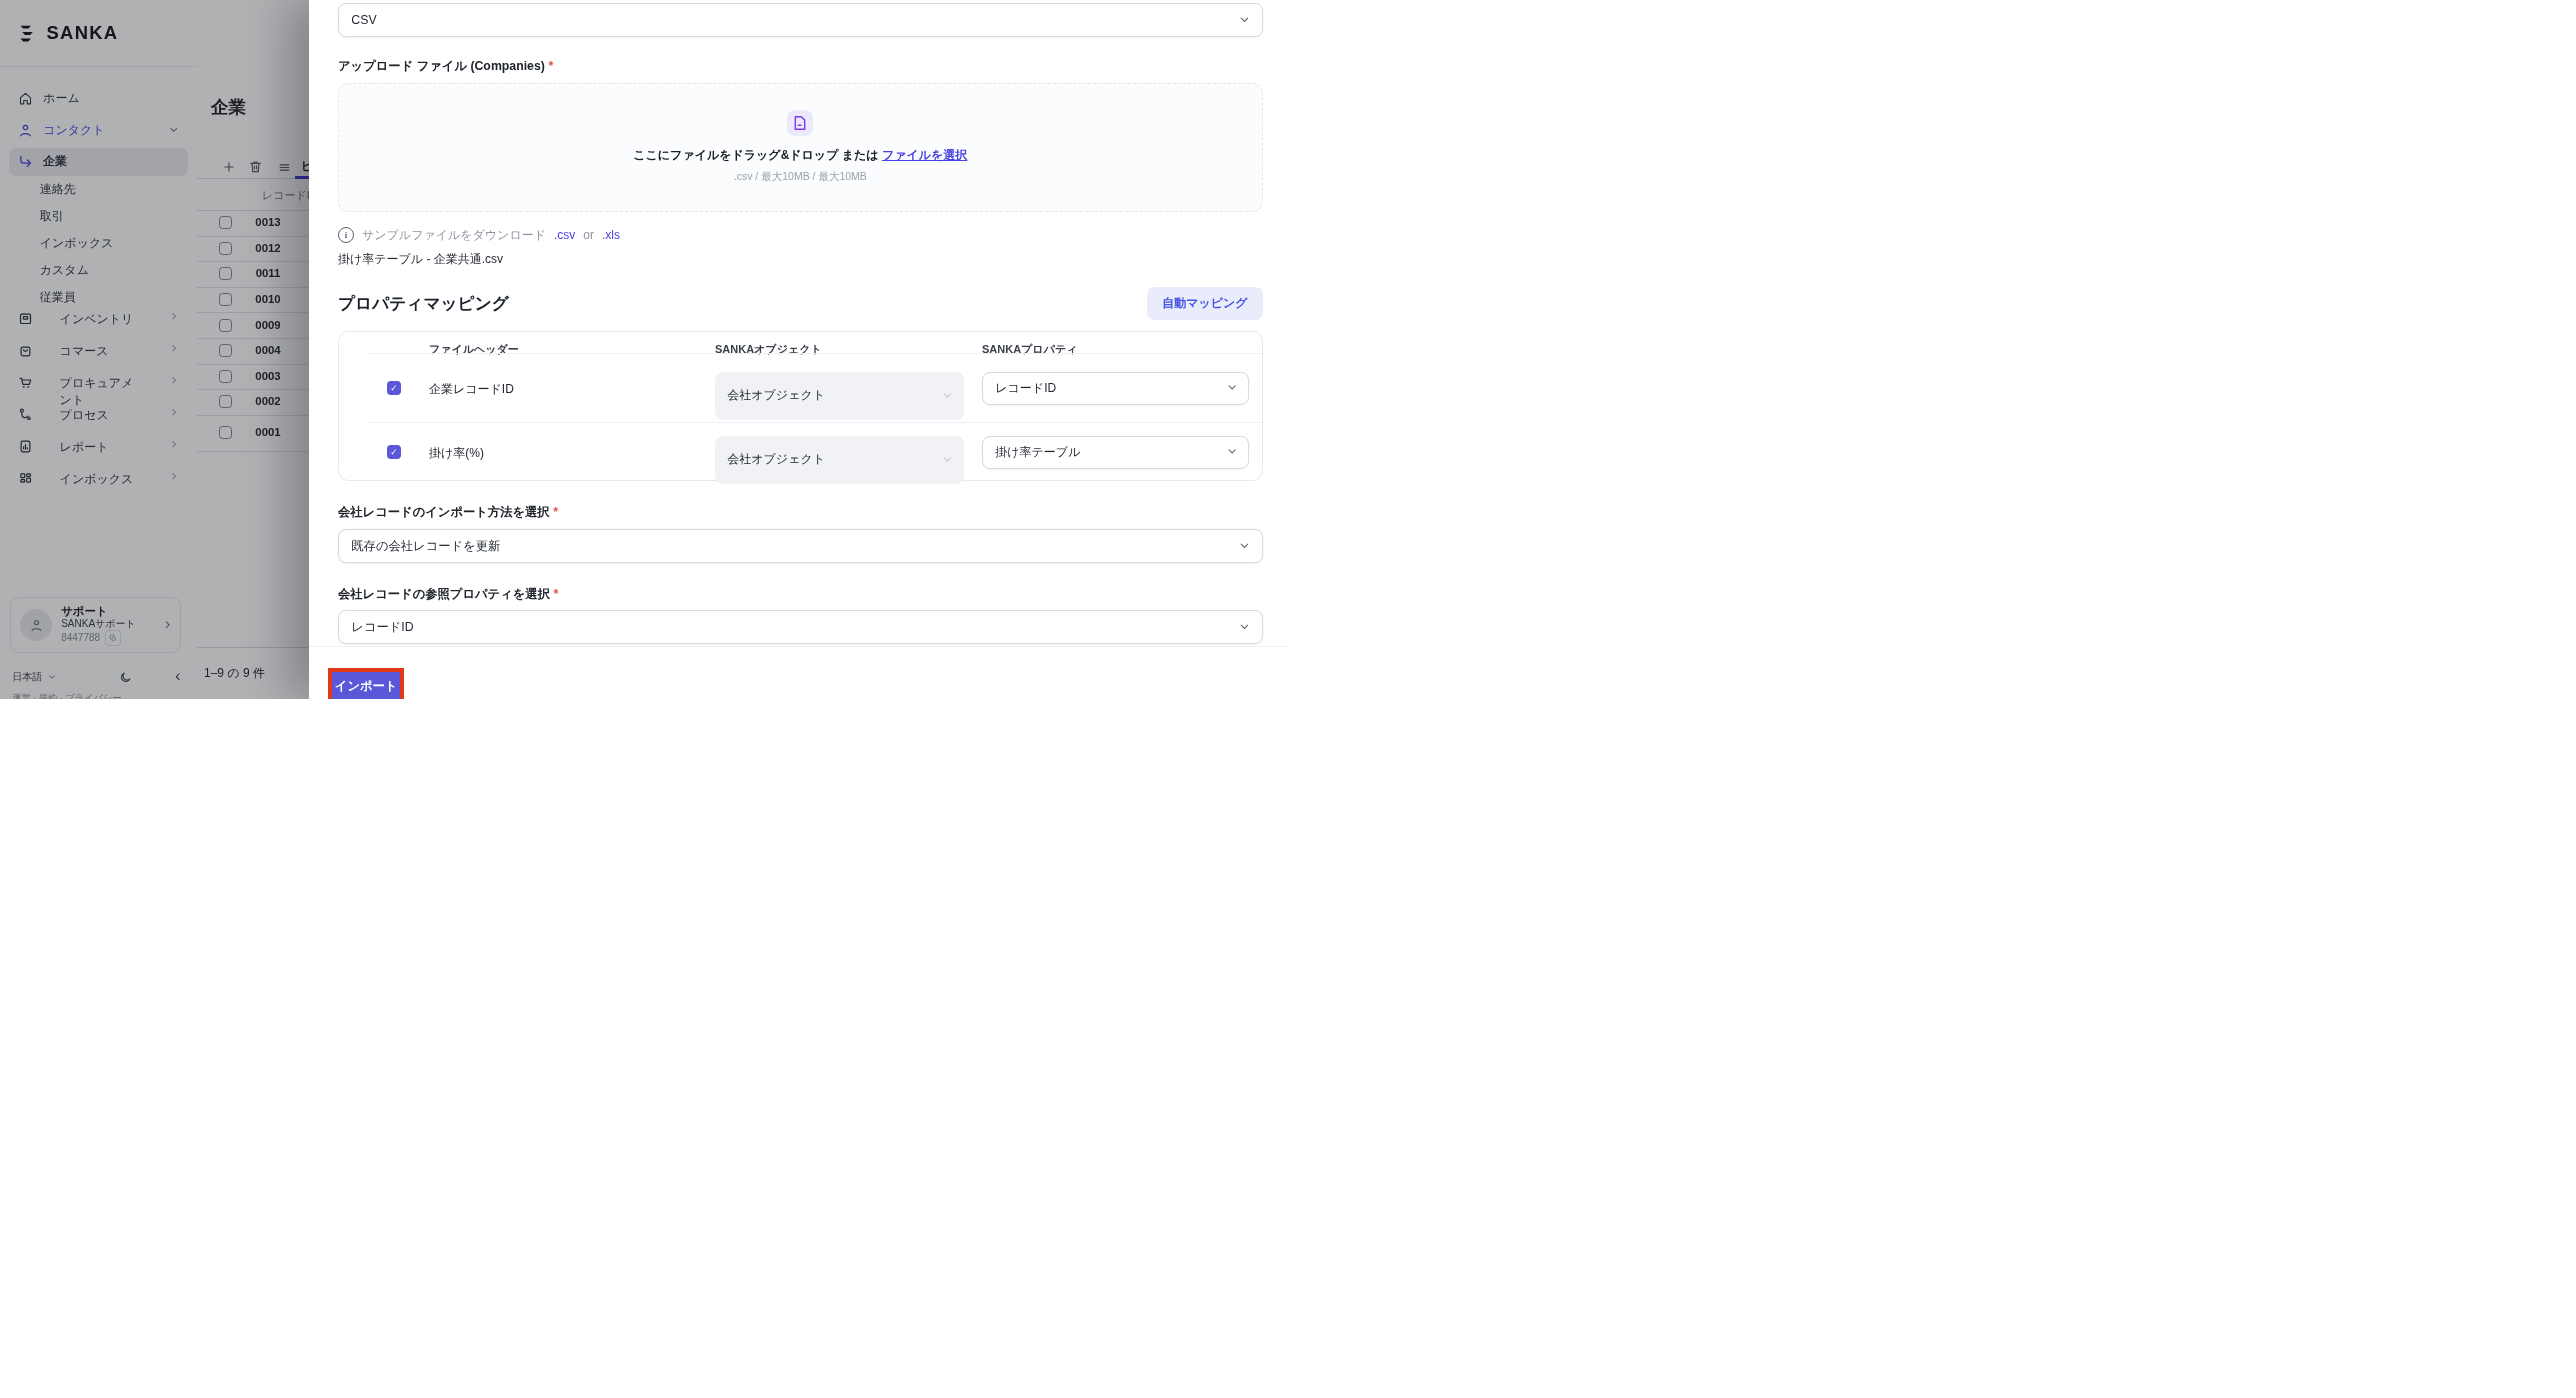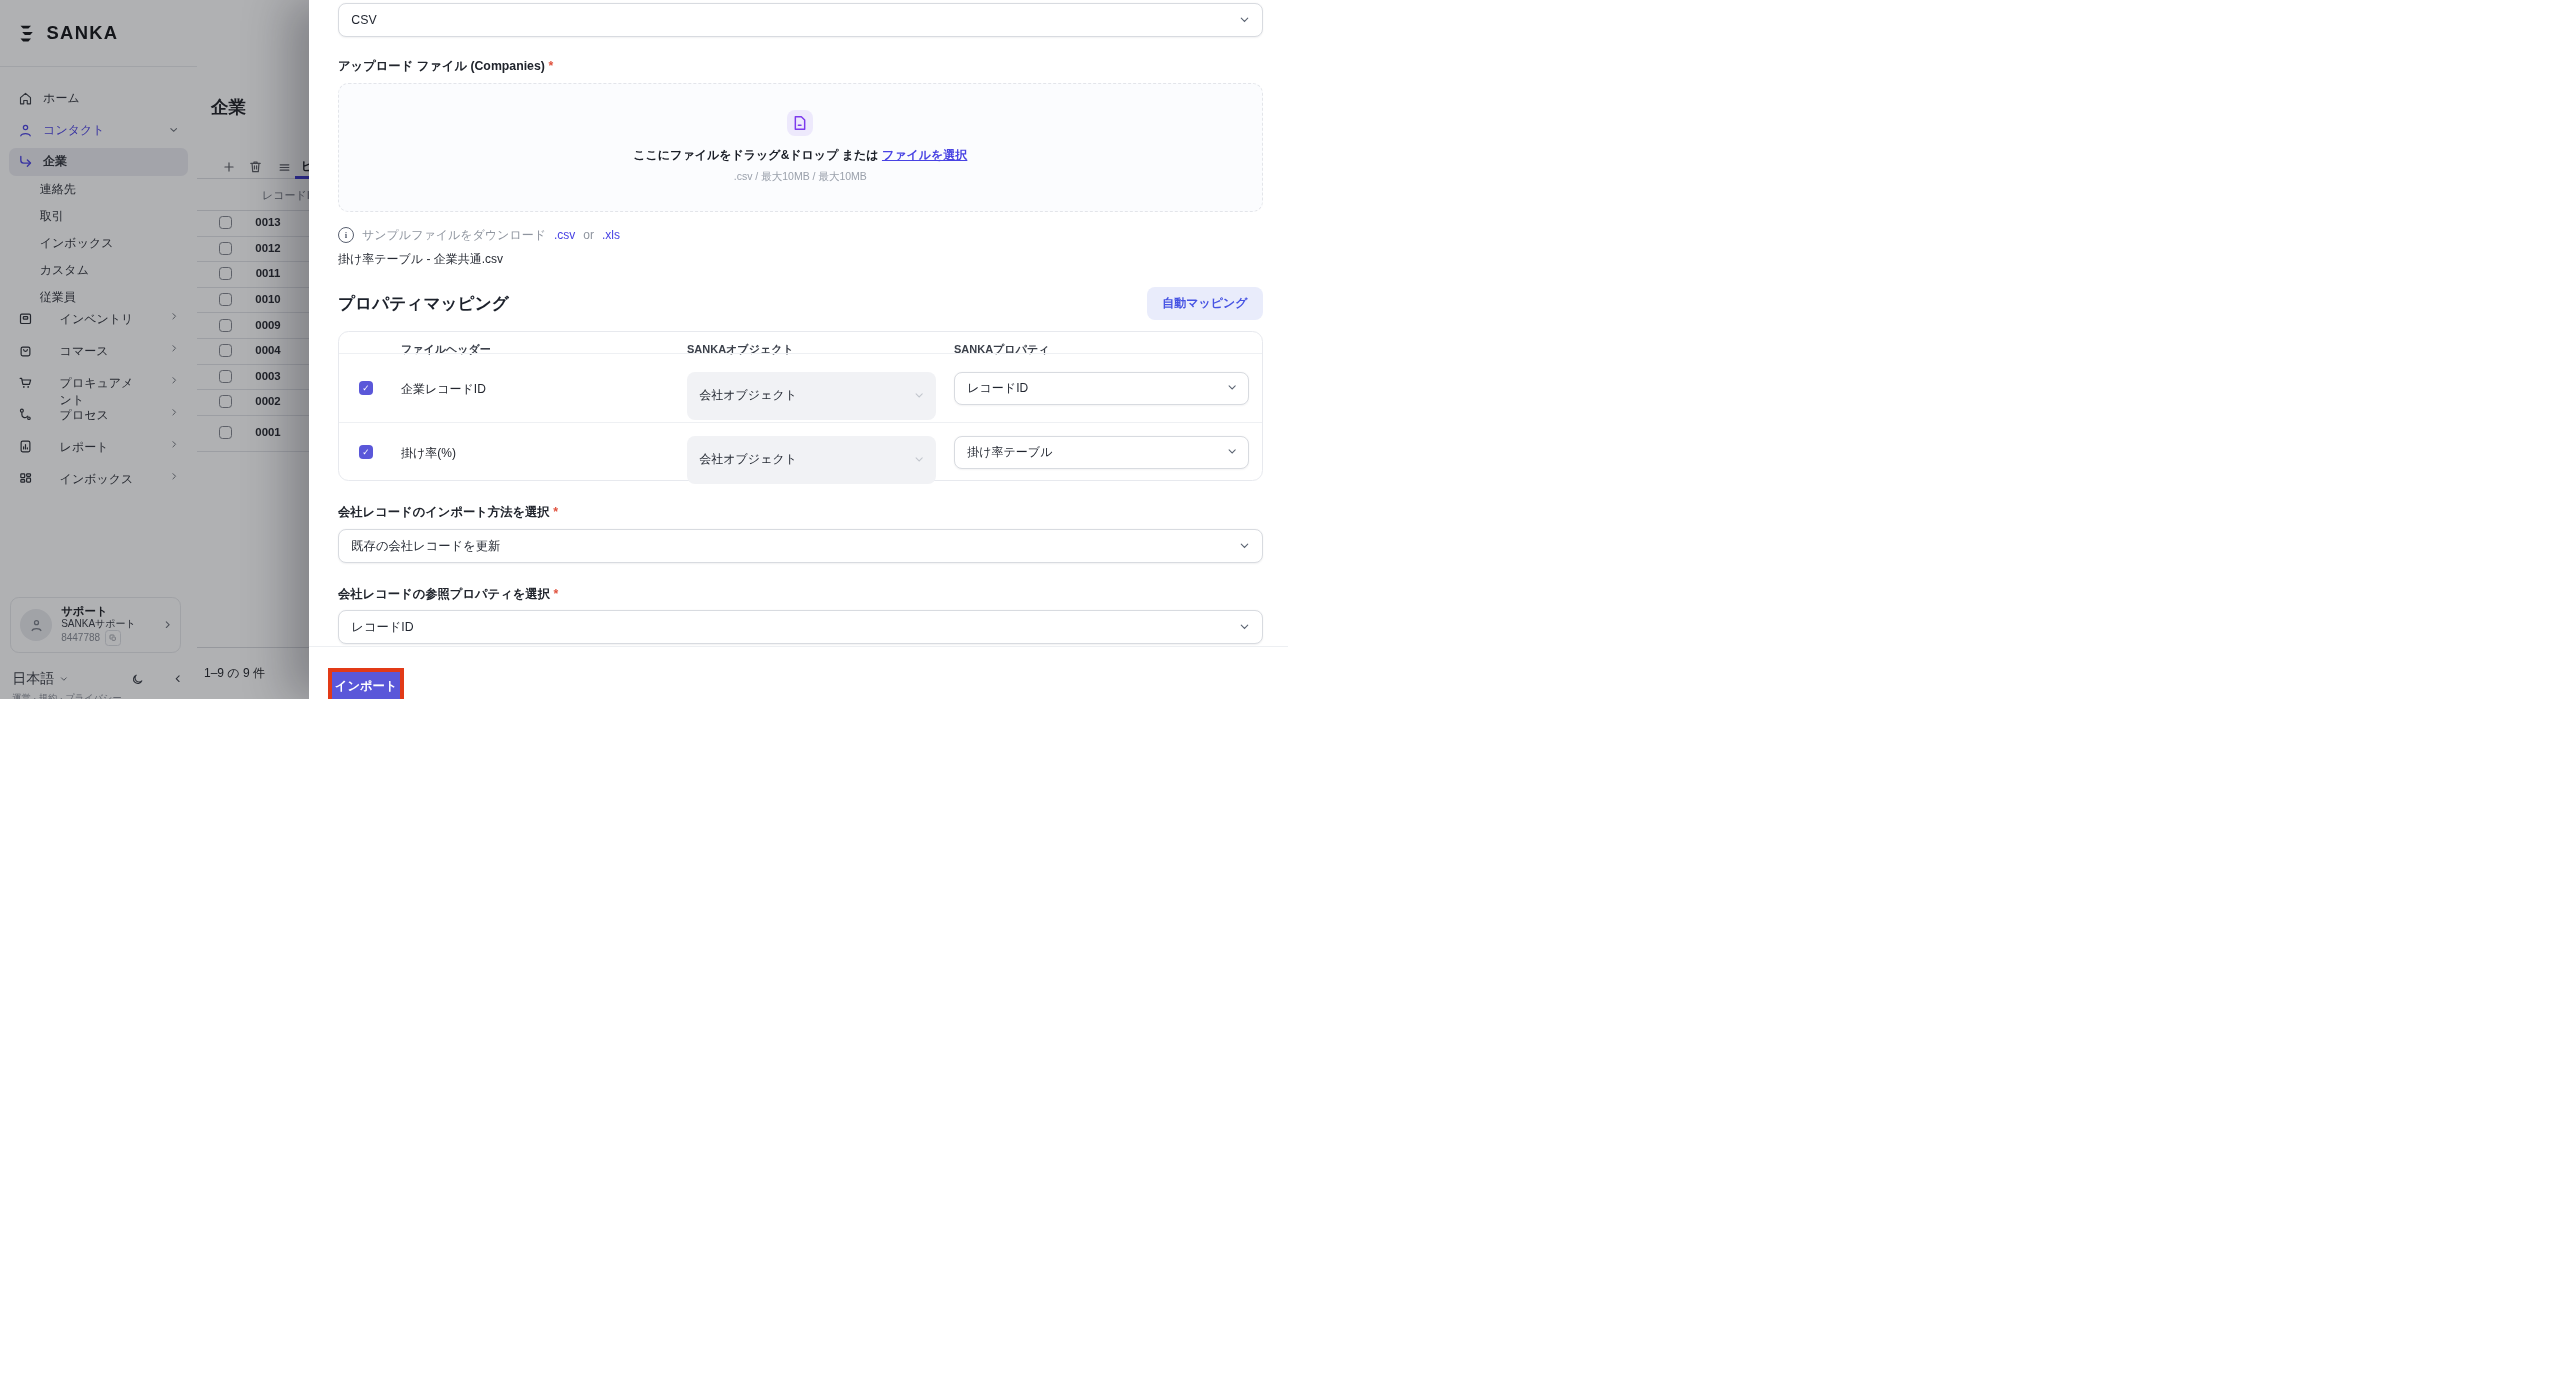--- a/index.html
+++ b/index.html
@@ -32,21 +32,21 @@
   .avatar{width:32px;height:32px;border-radius:50%;background:#e9eaee;display:flex;
           align-items:center;justify-content:center;color:#7a7f89;flex:0 0 auto;}
   .sup-col{margin-left:8.8px;line-height:1.25;}
   .sup-title{font-size:11.4px;font-weight:700;color:#23252b;}
   .sup-name{font-size:10px;color:#3d4049;}
   .sup-id{font-size:10px;color:#8b8f98;display:flex;align-items:center;gap:4.4px;}
   .copy-box{width:14px;height:14px;border:0.9px solid #dcdee3;border-radius:3.5px;display:flex;
             align-items:center;justify-content:center;color:#8b8f98;}
   .sup-chevron{margin-left:auto;color:#6e727b;}
   .side-footer{position:absolute;left:12.3px;right:14px;top:670px;display:flex;
-               align-items:center;font-size:14px;color:#3d4049;}
+               align-items:center;font-size:10px;color:#3d4049;}
   .lang{display:flex;align-items:center;gap:4.4px;}
   .moon{margin-left:63px;color:#3d4049;}
   .collapse{margin-left:auto;color:#3d4049;}
   .legal{position:absolute;left:12.3px;top:692px;font-size:9.2px;color:#8b8f98;}
 
   
   .page{position:absolute;left:197px;top:0;right:0;bottom:0;background:#fff;}
   .page-title{position:absolute;left:14px;top:95px;font-size:17.5px;font-weight:700;color:#23252b;}
   .toolbar{position:absolute;left:0;right:0;top:160px;height:17.5px;border-bottom:0.9px solid #dddfe3;}
   .tb-icon{position:absolute;top:0;color:#5d5f66;}
@@ -92,21 +92,21 @@
   .sample-row{margin-top:15px;display:flex;align-items:center;gap:8px;font-size:12px;color:#8f959f;}
   .info-icon{width:14px;height:14px;border-radius:50%;border:1.8px solid #596070;color:#596070;
              font-size:8.8px;font-weight:700;display:flex;align-items:center;justify-content:center;
              font-family:"Liberation Serif",serif;flex:0 0 auto;}
   .ln{color:#4842e3;}
   .filename{margin-top:7px;font-size:12px;color:#262a33;}
   .map-head{margin-top:19.3px;display:flex;align-items:center;justify-content:space-between;}
   .map-title{font-size:16.7px;font-weight:700;color:#1c212b;}
   .auto-btn{background:#e9ecfb;color:#4653e3;font-size:12px;font-weight:700;border:none;
             padding:8px 15px;border-radius:8px;cursor:pointer;}
-  .map-table{margin-top:11.4px;border:0.9px solid #e7e9ee;border-radius:10.5px;position:relative;height:148px;}
+  .map-table{margin-top:11.4px;border:0.9px solid #e7e9ee;border-radius:10.5px;position:relative;height:148px;padding-left:28px;}
   .mt-header{position:relative;height:21px;}
   .mt-h{position:absolute;top:9.7px;font-size:11px;font-weight:700;color:#3a3f49;}
   .mt-h.c1{left:62px;} .mt-h.c2{left:348px;} .mt-h.c3{left:615px;}
   .map-row{position:relative;border-top:0.9px solid #eef0f3;}
   .map-row.r1{height:68px;} .map-row.r2{height:58px;}
   .mcb{position:absolute;left:20px;top:50%;margin-top:-7px;width:14px;height:14px;border-radius:4px;
        background:#5a57d9;color:#fff;font-size:8.8px;display:flex;align-items:center;justify-content:center;}
   .m-label{position:absolute;left:62px;top:50%;margin-top:-7px;font-size:12px;color:#23262e;}
   .sel-gray{position:absolute;left:348px;width:249px;top:50%;margin-top:-16.7px;height:48px;
             background:#f1f2f5;border:none;border-radius:8px;display:flex;align-items:center;

